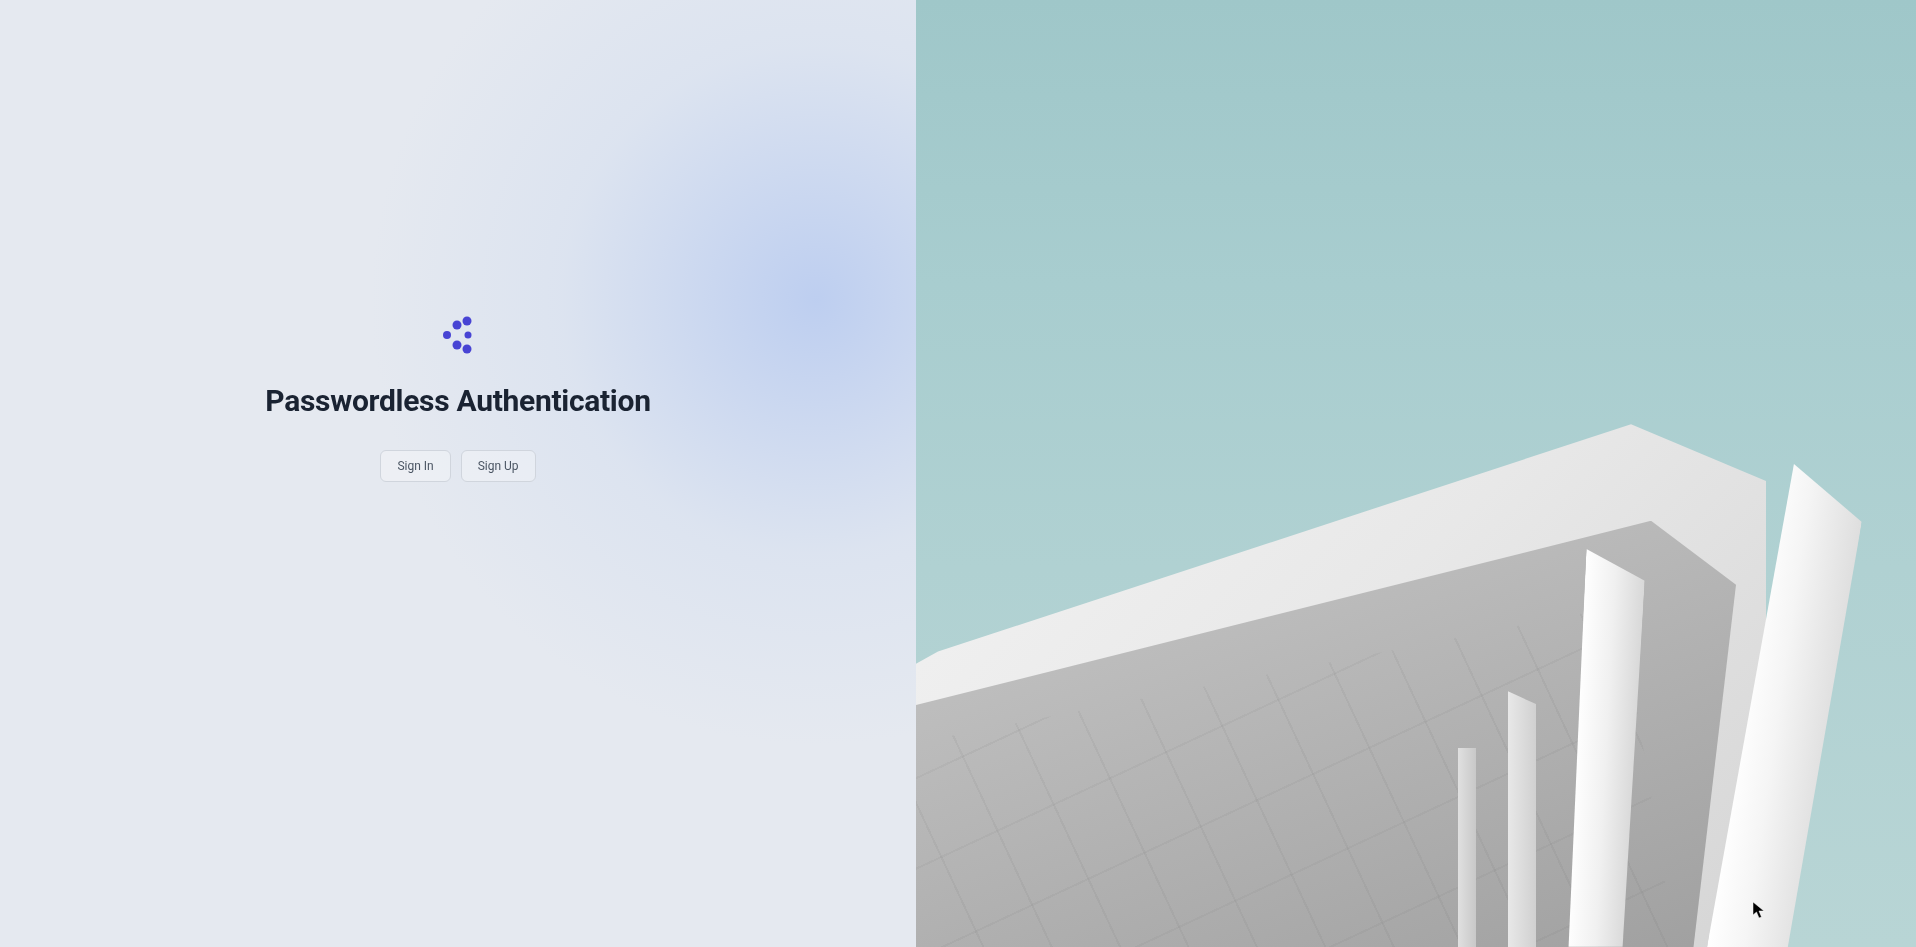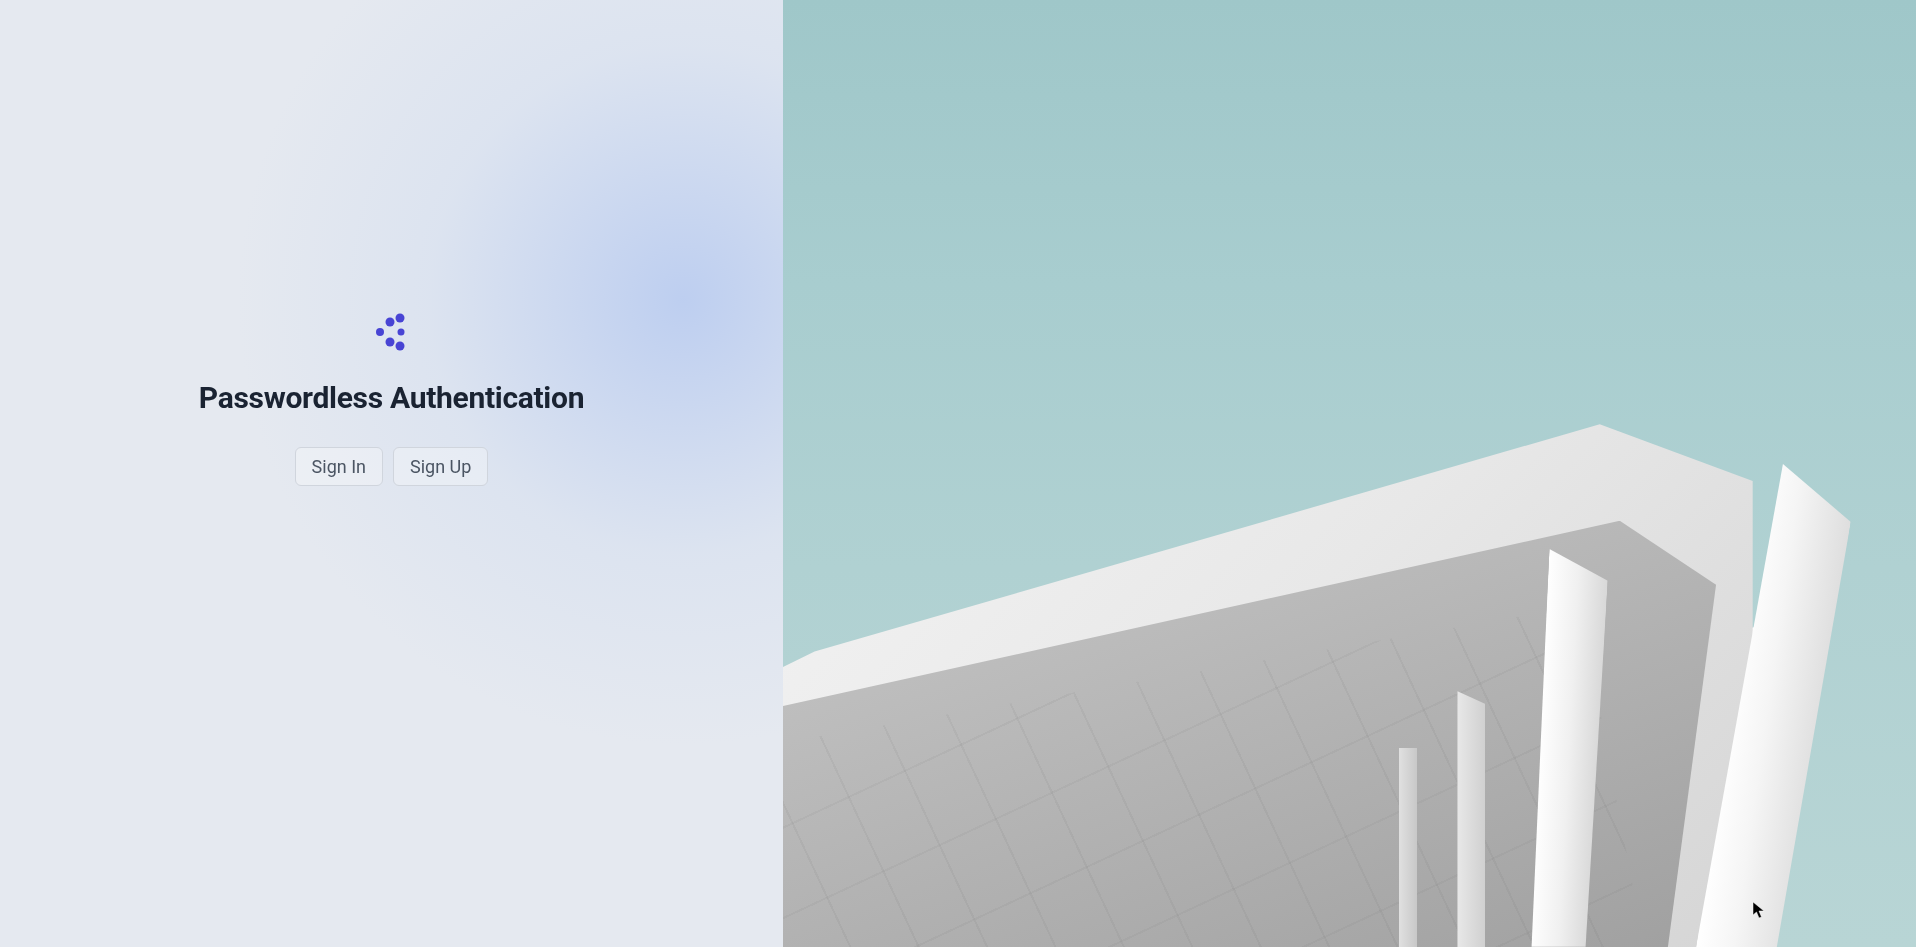--- a/index.html
+++ b/index.html
@@ -10,21 +10,21 @@
     
     body {
       font-family: -apple-system, BlinkMacSystemFont, 'Segoe UI', Roboto, Oxygen, Ubuntu, sans-serif;
       width: 1916px;
       height: 947px;
       overflow: hidden;
       display: flex;
     }
     
     .left-panel {
-      width: 783px;
+      width: 916px;
       height: 100%;
       background: #e5e9f0;
       position: relative;
       display: flex;
       align-items: center;
       justify-content: center;
       overflow: hidden;
     }
     
     .gradient-blob {
@@ -70,21 +70,21 @@
       display: flex;
       gap: 10px;
     }
     
     .btn {
       padding: 8px 16px;
       border: 1px solid #d0d5dd;
       border-radius: 6px;
       background: rgba(255, 255, 255, 0.3);
       color: #4b5563;
-      font-size: 18px;
+      font-size: 12px;
       font-weight: 400;
       cursor: pointer;
       font-family: inherit;
     }
     
     .right-panel {
       flex: 1;
       height: 100%;
       position: relative;
       overflow: hidden;

